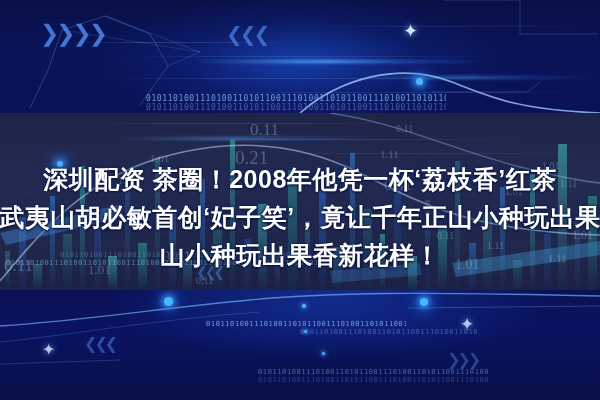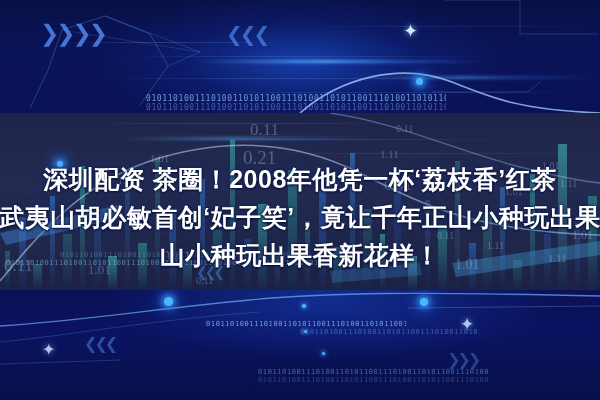--- a/index.html
+++ b/index.html
@@ -243,21 +243,21 @@
 
     <div class="chev" style="left:84px; top:46px; font-size:16px; opacity:.6;">❮❮❮</div>
     <div class="chev" style="left:450px; top:62px; font-size:16px; opacity:.5; transform:scaleX(-1);">❮❮❮</div>
 
     <div class="star" style="left:42px; top:52px; font-size:16px; opacity:.85;">✦</div>
     <div class="star" style="left:460px; top:26px; font-size:17px; opacity:.85;">✦</div>
   </div>
 
   <div id="numbers-host" style="position:absolute; left:0; top:0; width:600px; height:400px; z-index:20; pointer-events:none;">
       <div class="num" style="left: 250px; top: 120px; font-size: 17px;">0.11</div>
-      <div class="num" style="left: 243px; top: 147px; font-size: 19px;">0.21</div>
+      <div class="num" style="left: 235px; top: 147px; font-size: 19px;">0.21</div>
       <div class="num" style="left: 150px; top: 152px; font-size: 11px;">1.01</div>
       <div class="num" style="left: 118px; top: 175px; font-size: 10px;">1.11</div>
       <div class="num" style="left: 4px; top: 256px; font-size: 17px;">0.11</div>
       <div class="num" style="left: 88px; top: 262px; font-size: 13px;">1.01</div>
       <div class="num" style="left: 162px; top: 247px; font-size: 17px;">0.41</div>
       <div class="num" style="left: 210px; top: 245px; font-size: 10px;">1.01</div>
       <div class="num" style="left: 196px; top: 275px; font-size: 10px;">0.11</div>
       <div class="num" style="left: 384px; top: 176px; font-size: 16px;">0.41</div>
       <div class="num" style="left: 380px; top: 148px; font-size: 11px;">1.11</div>
       <div class="num" style="left: 437px; top: 230px; font-size: 10px;">0.11</div>

